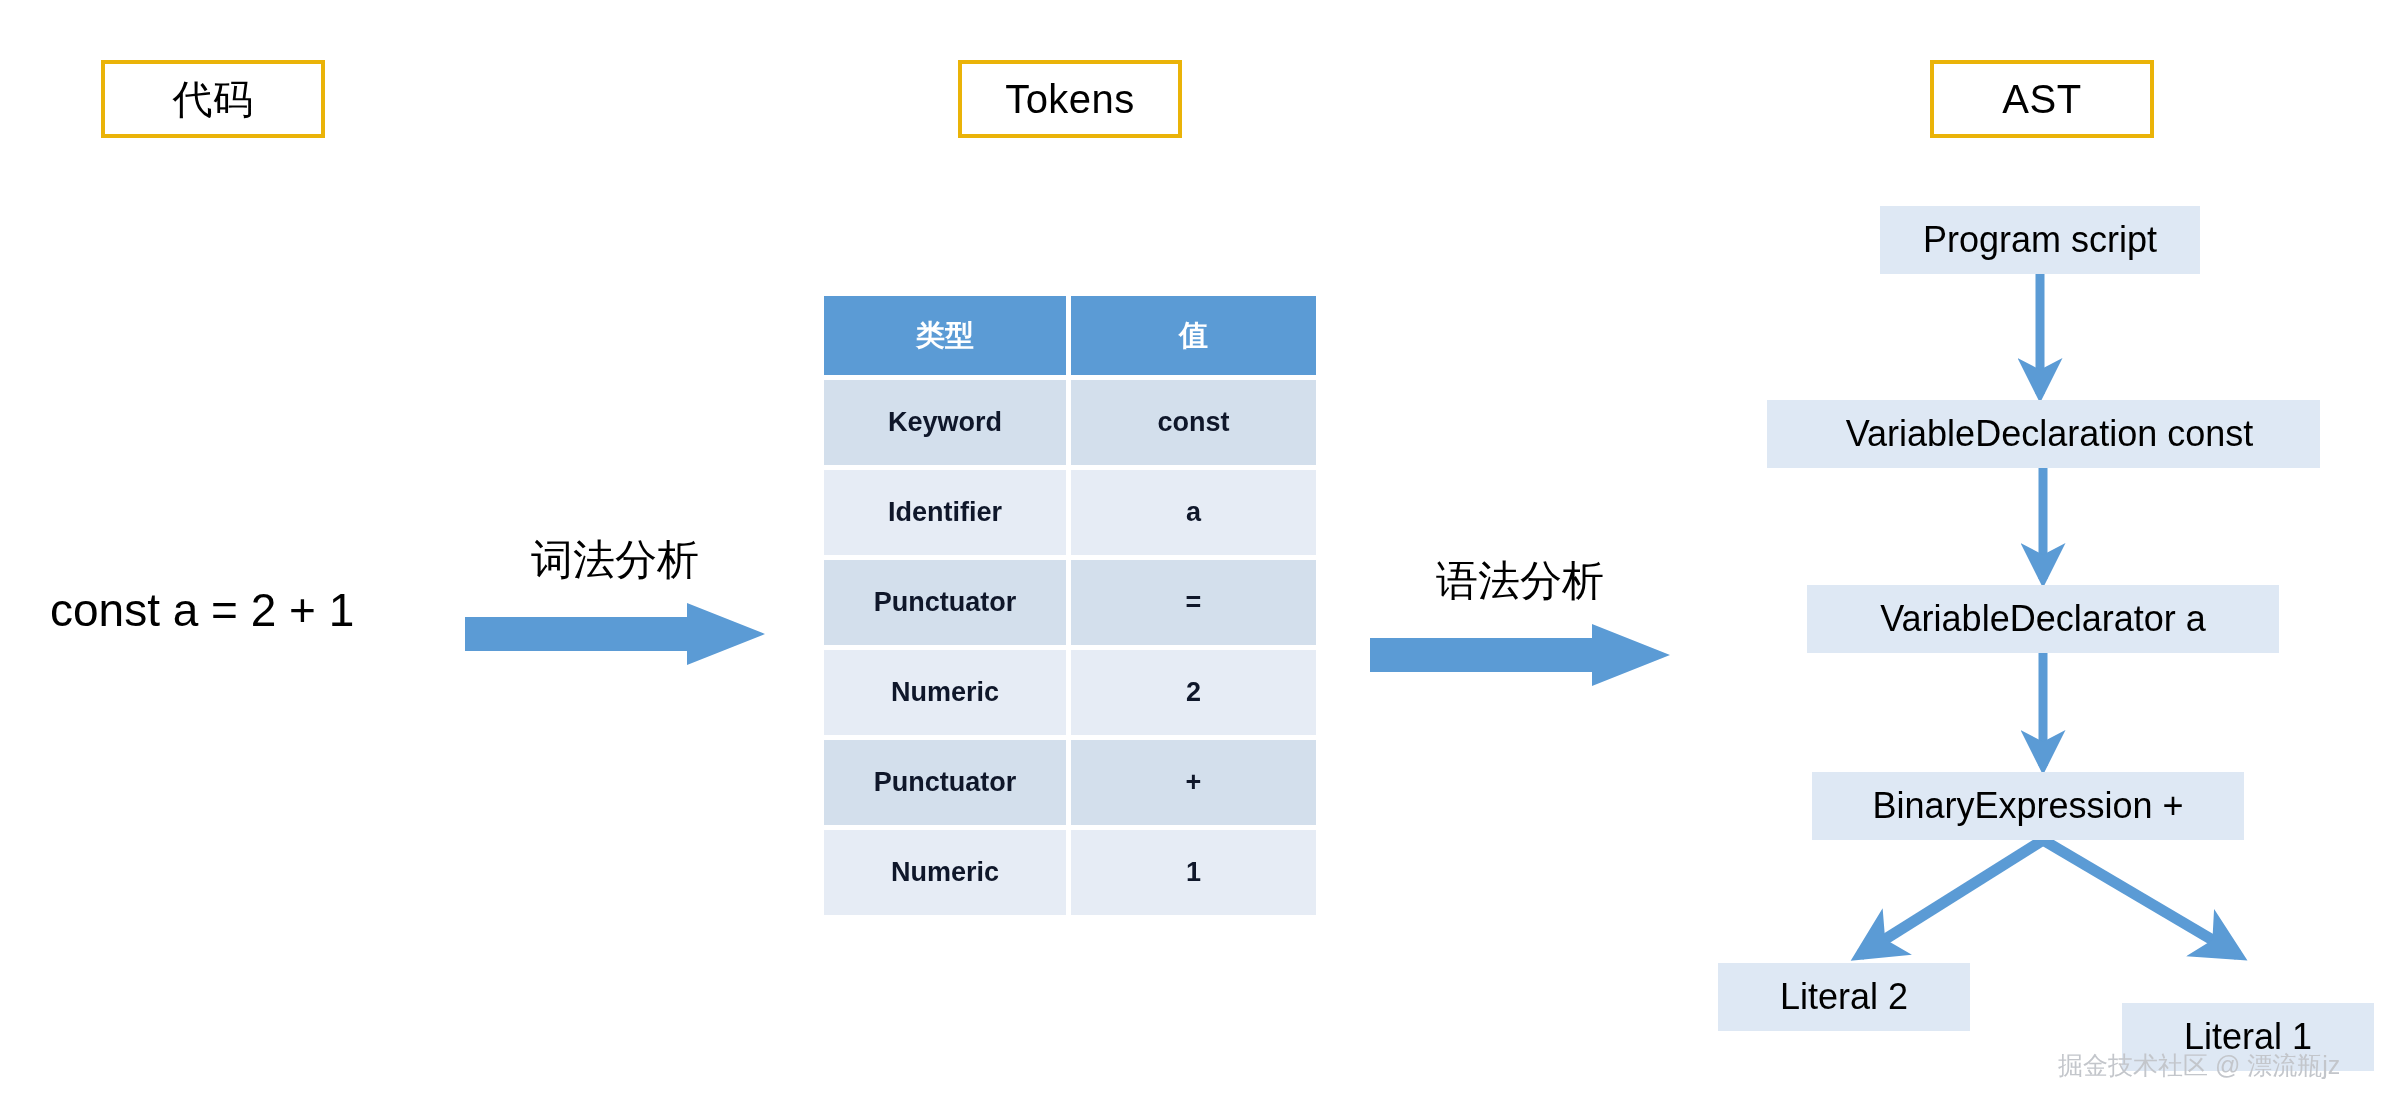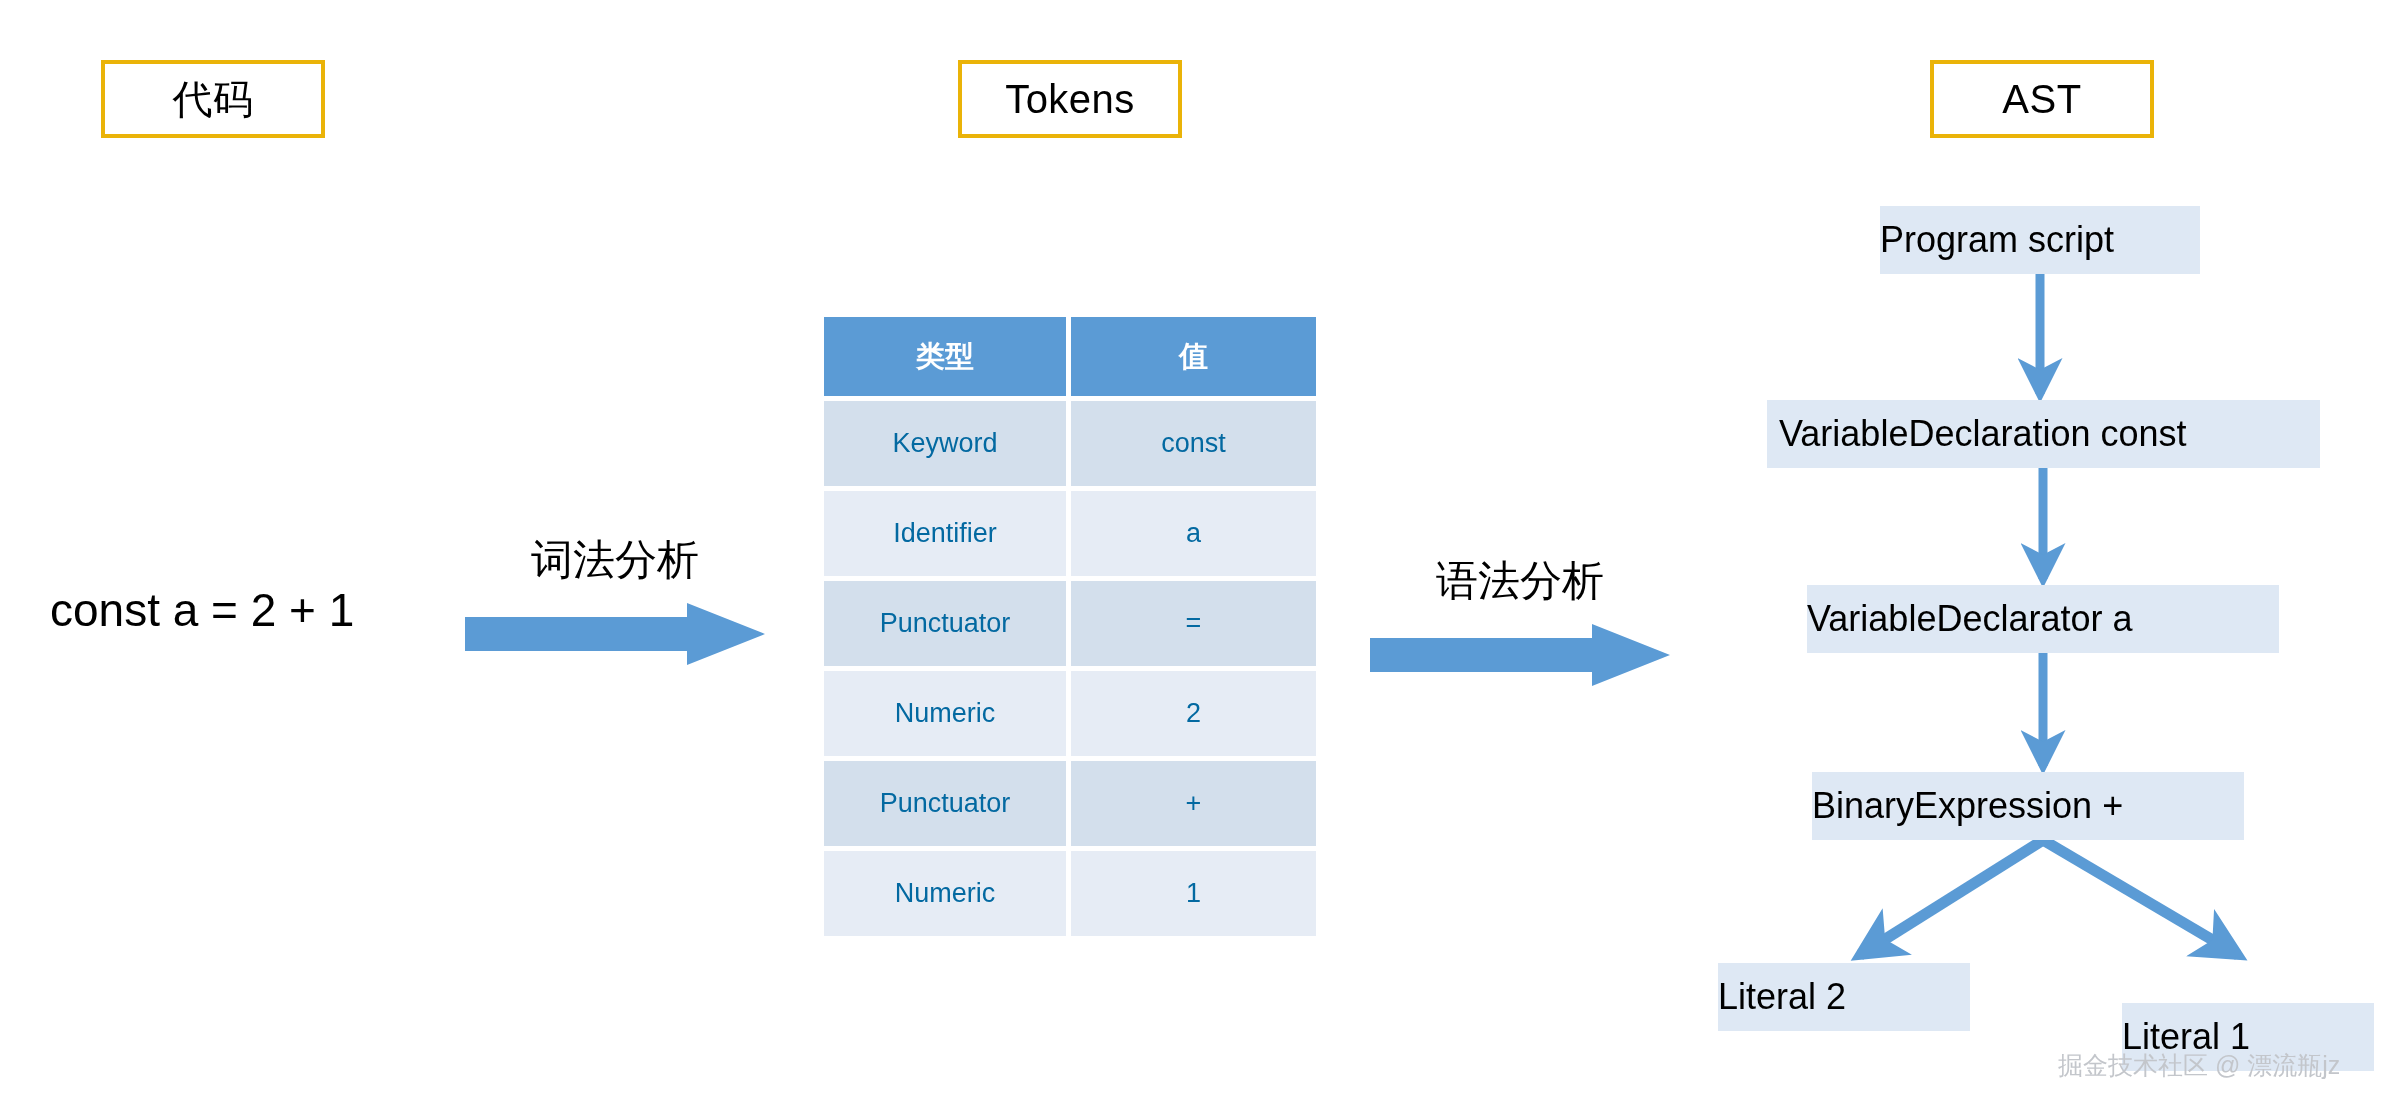--- a/index.html
+++ b/index.html
@@ -72,36 +72,37 @@
     left: 10px;
     top: 64px;
     width: 300px;
     height: 62px;
   }
 
   
   #tokens-table {
     position: absolute;
     left: 824px;
-    top: 317px;
+    top: 296px;
     width: 440px;
   }
   .tk-row {
     display: flex;
     width: 492px;
     margin-bottom: 5px;
   }
   .tk-cell {
     box-sizing: border-box;
     display: flex;
     align-items: center;
     justify-content: center;
     font-size: 27px;
     line-height: 1;
-    color: #0369a1;
+    color: #0f172a;
+    font-weight: bold;
   }
   .tk-cell.col-type  { width: 242px; margin-right: 5px; }
   .tk-cell.col-value { width: 245px; }
   .tk-head .tk-cell {
     height: 79px;
     background: #5B9BD5;
     color: #ffffff;
     font-weight: bold;
     font-size: 29px;
   }
@@ -109,20 +110,21 @@
   .tk-body.odd  .tk-cell { background: #D3DFEC; }
   .tk-body.even .tk-cell { background: #E6ECF5; }
 
   
   .ast-node {
     position: absolute;
     box-sizing: border-box;
     background: #DEE8F4;
     display: flex;
     align-items: center;
+    justify-content: center;
     font-size: 36px;
     line-height: 1;
     color: #000000;
     white-space: nowrap;
   }
   #node-program  { left: 1880px; top: 206px; width: 320px; height: 68px; }
   #node-vardecl  { left: 1767px; top: 400px; width: 553px; height: 68px; padding-left: 12px; }
   #node-vardeclr { left: 1807px; top: 585px; width: 472px; height: 68px; }
   #node-binexp   { left: 1812px; top: 772px; width: 432px; height: 68px; }
   #node-lit2     { left: 1718px; top: 963px; width: 252px; height: 68px; }

